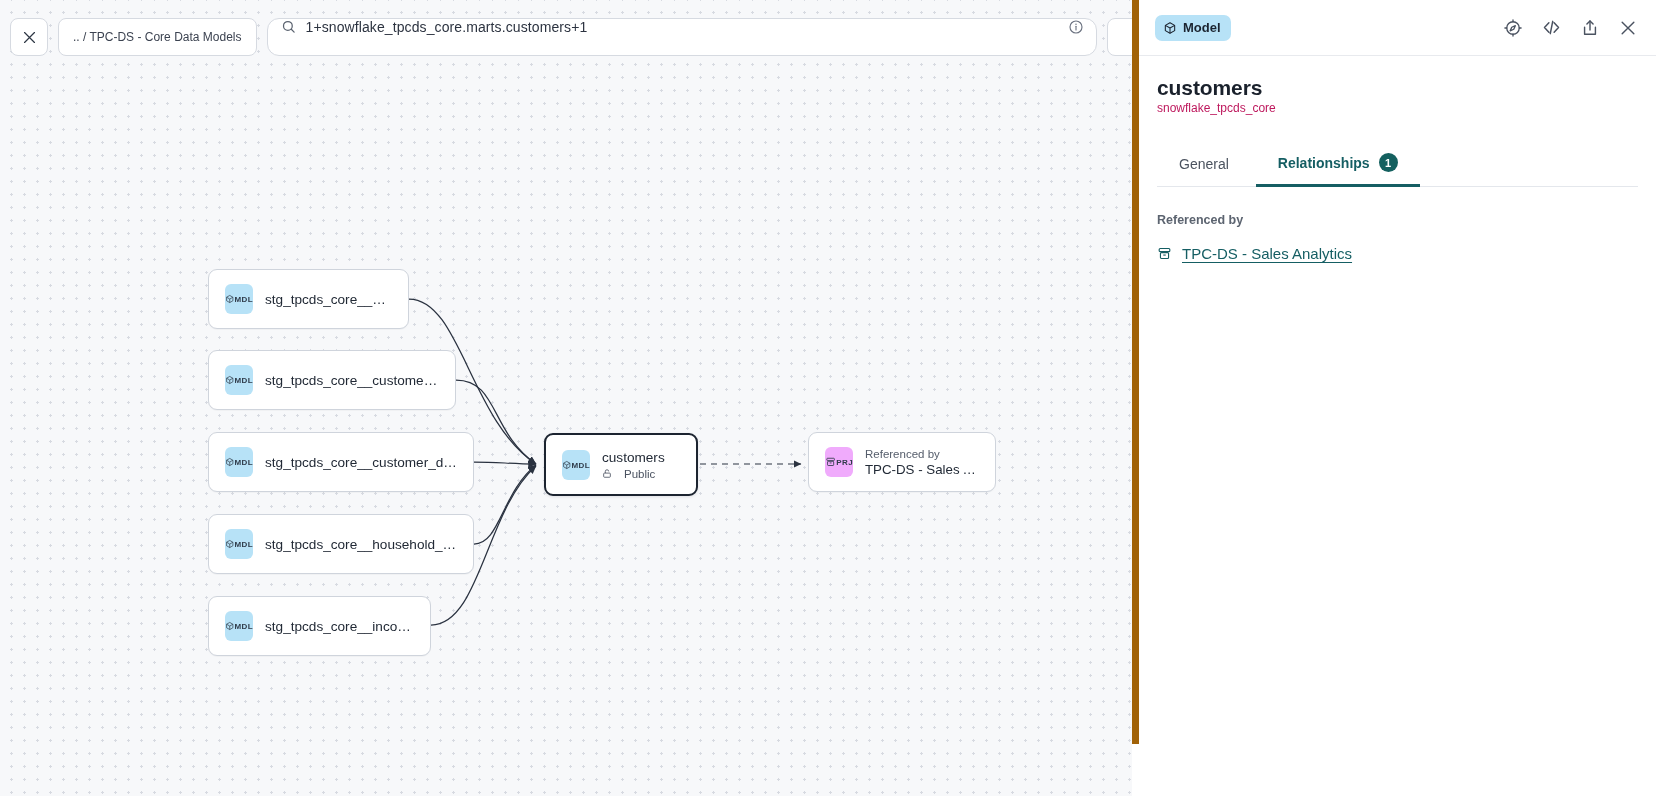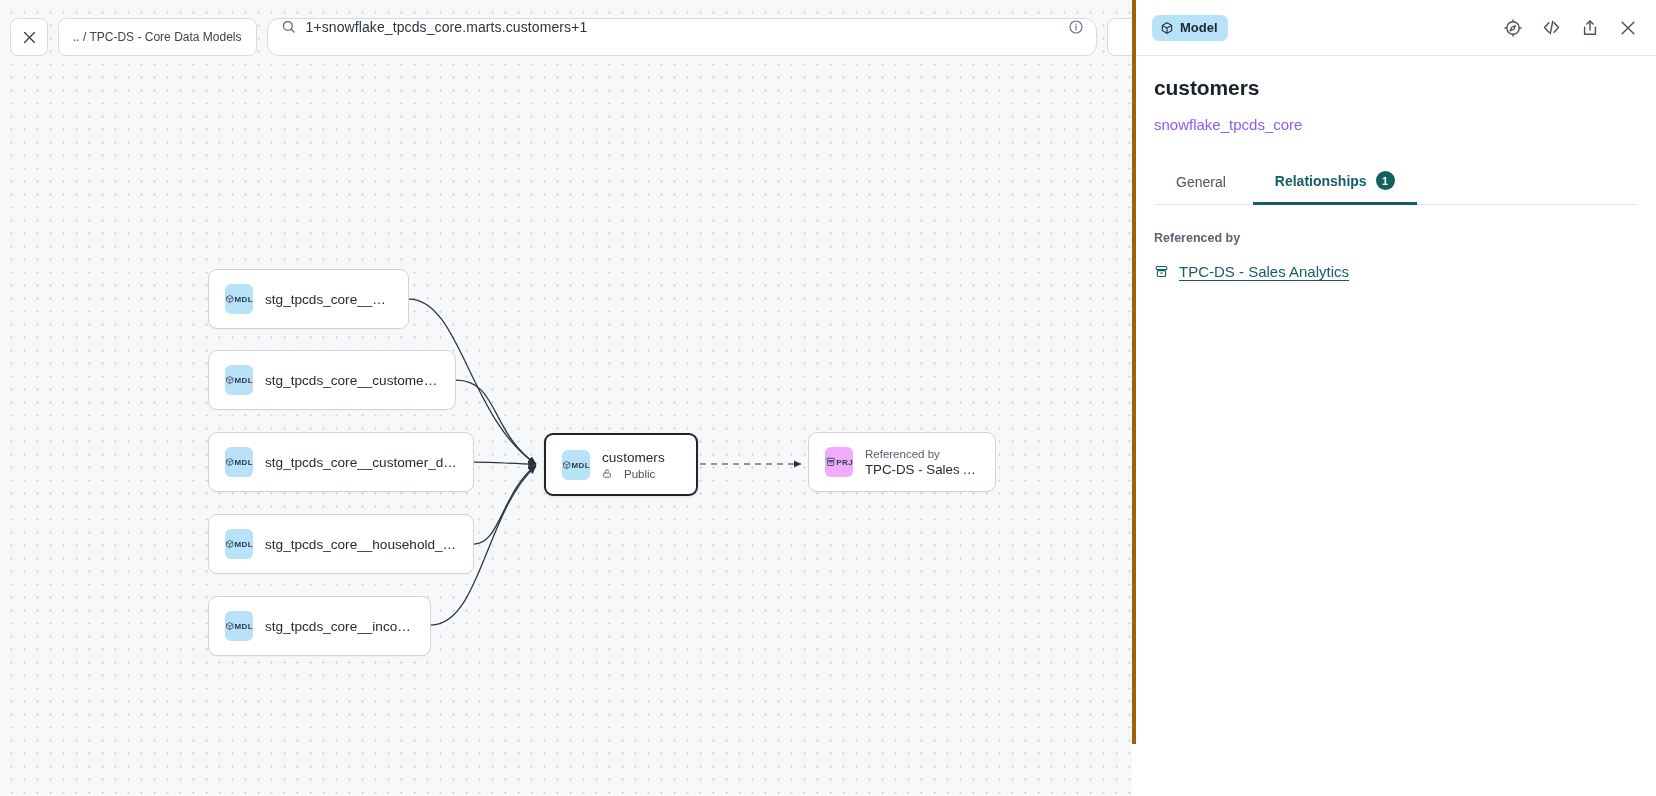--- a/index.html
+++ b/index.html
@@ -92,39 +92,39 @@
     font-size: 11.5px; color: #4a5260; display: flex; align-items: center; gap: 12px;
     margin-top: 3px;
   }
   .node-kicker { font-size: 11.5px; color: #555d6b; }
   .node-name2 { font-size: 13.3px; color: #222a36; margin-top: 2px; white-space: nowrap;
     overflow: hidden; text-overflow: ellipsis; }
 
   
   .side-panel {
     width: 524px; height: 744px; background: #fff;
-    border-left: 4px solid #a16207;
+    border-left: 7px solid #a16207;
     position: relative;
   }
   .sp-head {
     height: 56px; display: flex; align-items: center;
     padding: 0 18px 0 16px; gap: 10px;
     border-bottom: 1px solid #e8eaee;
   }
   .chip {
     background: #b7e2f7; color: #1b2430;
     font-size: 13px; font-weight: 700;
     border-radius: 7px; height: 26px;
     display: flex; align-items: center; gap: 6px;
     padding: 0 10px 0 8px;
   }
   .sp-head-actions { margin-left: auto; display: flex; align-items: center; gap: 18px; }
   .sp-body { padding: 20px 18px 0 18px; }
   .sp-title { font-size: 21px; font-weight: 700; color: #1a212c; letter-spacing: -.1px; }
-  .sp-subtitle { font-size: 15px; color: #8b5cf6; margin-top: 16px; }
+  .sp-subtitle { font-size: 12px; color: #be185d; margin-top: 1px; }
 
   .tabs { display: flex; gap: 5px; margin-top: 28px; border-bottom: 1px solid #e4e7ec; }
   .tab {
     padding: 10px 22px 12px 22px;
     font-size: 14px; color: #4b535f; cursor: pointer;
     display: flex; align-items: center; gap: 9px;
     margin-bottom: -1px;
   }
   .tab.active { color: #155e63; font-weight: 700; border-bottom: 3px solid #155e63; }
   .tab-count {

